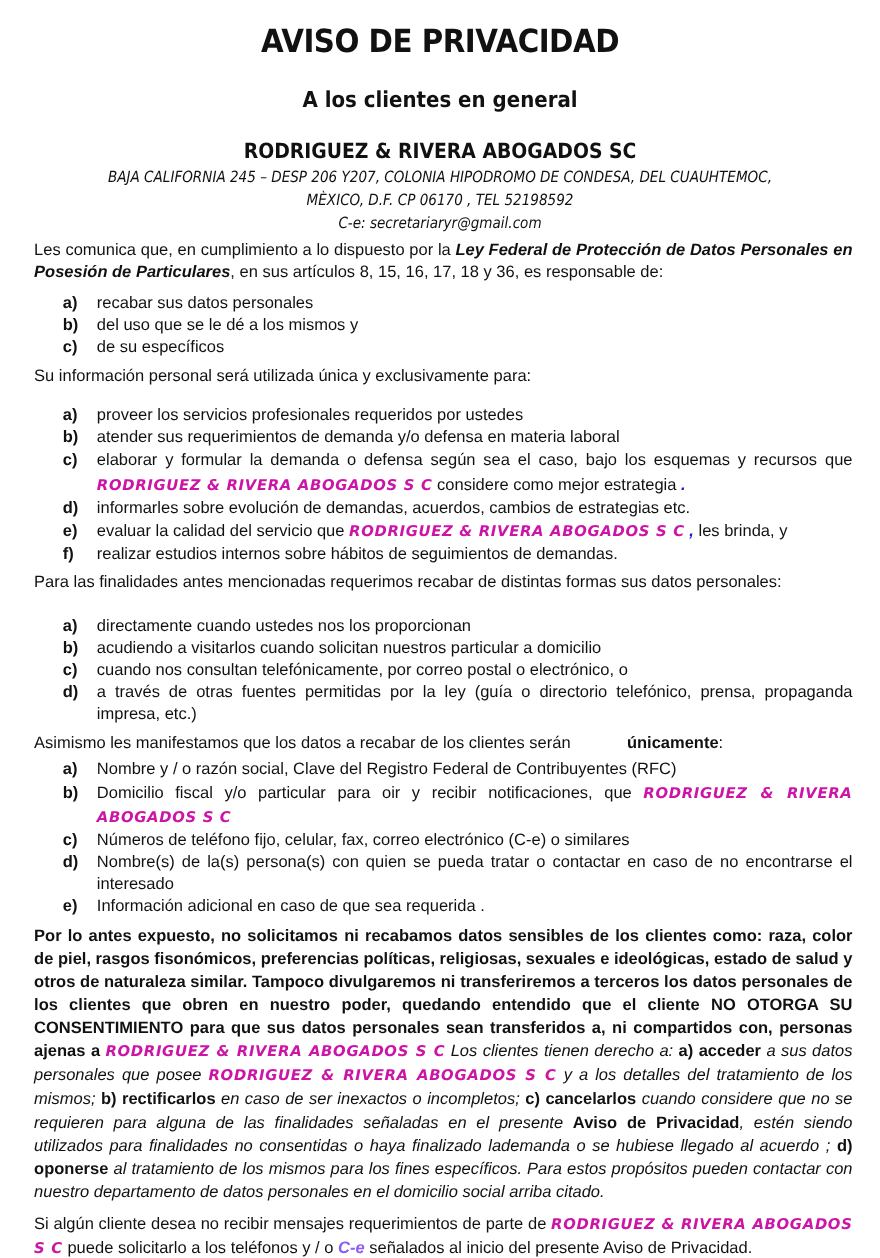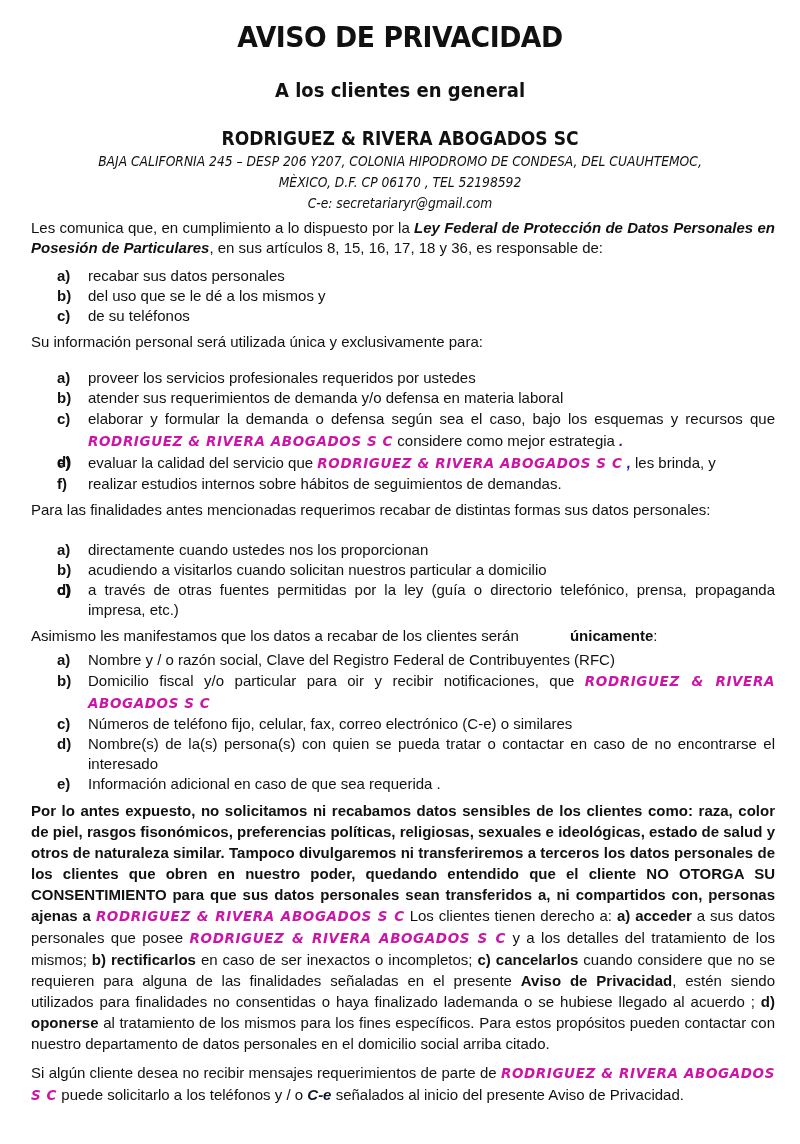--- a/index.html
+++ b/index.html
@@ -39,74 +39,74 @@
   ul.list li { position: relative; padding-left: 31px; text-align: justify; }
   ul.list li .lbl { position: absolute; left: 0; font-weight: bold; }
   .brand {
     color: #cc14a6; font-family: "DejaVu Sans", sans-serif; font-weight: bold;
     font-style: italic; font-size: 13.5px; letter-spacing: 0.6px;
   }
   .blue { color: #1a1ad6; font-weight: bold; font-style: italic; }
   .b { font-weight: bold; margin-left: 47px; }
   .bi { font-weight: bold; font-style: italic; }
   .boldpara { font-weight: bold; }
-  .boldpara .normal { font-weight: normal; }
+  .boldpara .normal { font-weight: normal; font-style: italic; }
 </style>
 </head>
 <body>
 
 <div class="page">
   <div class="title">AVISO DE PRIVACIDAD</div>
   <div class="subtitle">A los clientes en general</div>
   <div class="firm">RODRIGUEZ &amp; RIVERA ABOGADOS SC</div>
   <div class="addr addr1">BAJA CALIFORNIA 245 – DESP 206 Y207, COLONIA HIPODROMO DE CONDESA, DEL CUAUHTEMOC,</div>
   <div class="addr addr2">MÈXICO, D.F. CP 06170 , TEL 52198592</div>
   <div class="addr addr3">C-e: secretariaryr@gmail.com</div>
 
   <div class="body">
 
     <p class="para">
       <span>Les comunica que, en cumplimiento a lo dispuesto por la </span><span class="bi">Ley Federal de Protección de Datos Personales en Posesión de Particulares</span><span>, en sus artículos 8, 15, 16, 17, 18 y 36, es responsable de:</span>
     </p>
     <ul class="list">
       <li><span class="lbl">a)</span><span>recabar sus datos personales</span></li>
       <li><span class="lbl">b)</span><span>del uso que se le dé a los mismos y</span></li>
-      <li><span class="lbl">c)</span><span>de su teléfonos</span></li>
+      <li><span class="lbl">c)</span><span>de su específicos</span></li>
     </ul>
 
     <p class="para" style="margin-bottom:16px">Su información personal será utilizada única y exclusivamente para:</p>
     <ul class="list">
       <li><span class="lbl">a)</span><span>proveer los servicios profesionales  requeridos por ustedes</span></li>
       <li><span class="lbl">b)</span><span>atender sus requerimientos de demanda  y/o defensa  en materia laboral</span></li>
       <li style="line-height:22px"><span class="lbl">c)</span><span>elaborar y formular  la demanda  o defensa según sea el caso, bajo los esquemas y recursos que </span> <span class="brand" style="color: rgb(204, 20, 166);">RODRIGUEZ &amp; RIVERA ABOGADOS S C</span> <span> considere como mejor estrategia</span> <span class="blue" style="color: rgb(26, 26, 214);">.</span></li>
-      <li><span class="lbl">d)</span></li>
+      <li><span class="lbl">d)</span><span>informarles sobre evolución de demandas, acuerdos,  cambios de estrategias etc.</span></li>
       <li style="line-height:22px"><span class="lbl">e)</span><span>evaluar la calidad del servicio que </span><span class="brand" style="color: rgb(204, 20, 166);">RODRIGUEZ &amp; RIVERA ABOGADOS S C</span> <span class="blue" style="color: rgb(26, 26, 214);">,</span><span> les brinda, y</span></li>
       <li><span class="lbl">f)</span><span>realizar estudios internos sobre hábitos de seguimientos de demandas.</span></li>
     </ul>
 
     <p class="para" style="margin-bottom:20px">Para las finalidades antes mencionadas requerimos recabar de distintas formas sus datos personales:</p>
     <ul class="list">
       <li><span class="lbl">a)</span><span>directamente cuando ustedes nos los proporcionan</span></li>
       <li><span class="lbl">b)</span><span>acudiendo a visitarlos cuando solicitan nuestros particular a domicilio</span></li>
-      <li><span class="lbl">c)</span></li>
+      <li><span class="lbl">c)</span><span>cuando nos consultan telefónicamente, por correo postal o electrónico, o</span></li>
       <li><span class="lbl">d)</span><span>a través de otras fuentes permitidas por la ley (guía o directorio telefónico, prensa, propaganda impresa, etc.)</span></li>
     </ul>
 
     <p class="para" style="margin-bottom:4px">
       <span>Asimismo les manifestamos que los datos a recabar de los clientes serán </span><span class="b">únicamente</span><span>:</span>
     </p>
     <ul class="list">
       <li><span class="lbl">a)</span><span>Nombre y / o razón social, Clave del Registro Federal de Contribuyentes (RFC)</span></li>
       <li style="line-height:22px"><span class="lbl">b)</span><span>Domicilio fiscal  y/o particular para oir y recibir notificaciones, que </span> <span class="brand" style="color: rgb(204, 20, 166);">RODRIGUEZ &amp; RIVERA ABOGADOS S C</span></li>
       <li><span class="lbl">c)</span><span>Números de teléfono fijo, celular, fax, correo electrónico (C-e) o similares</span></li>
       <li><span class="lbl">d)</span><span>Nombre(s) de la(s) persona(s) con quien se pueda tratar o contactar en caso de no encontrarse el interesado</span></li>
       <li><span class="lbl">e)</span><span>Información adicional en caso de que sea requerida .</span></li>
     </ul>
 
     <p class="para boldpara" style="line-height:21px">
       <span>Por lo antes expuesto, no solicitamos ni recabamos datos sensibles de los clientes como: raza, color de piel, rasgos fisonómicos, preferencias políticas, religiosas, sexuales e ideológicas, estado de salud y otros de naturaleza similar. Tampoco divulgaremos ni transferiremos a terceros los datos personales de los clientes que obren en nuestro poder, quedando entendido que el cliente NO OTORGA SU CONSENTIMIENTO para que sus datos personales sean transferidos a, ni compartidos con, personas ajenas a </span><span class="brand" style="color: rgb(204, 20, 166);">RODRIGUEZ &amp; RIVERA ABOGADOS S C</span><span class="normal">  Los clientes tienen derecho a: </span><span>a) acceder</span><span class="normal"> a sus datos personales que posee </span><span class="brand" style="color: rgb(204, 20, 166);">RODRIGUEZ &amp; RIVERA ABOGADOS S C</span><span class="normal"> y a los detalles del tratamiento de los mismos; </span><span>b) rectificarlos</span><span class="normal"> en caso de ser inexactos o incompletos; </span><span>c) cancelarlos</span><span class="normal"> cuando considere que no se requieren para alguna de las finalidades señaladas en el presente </span><span>Aviso de Privacidad</span><span class="normal">,  estén siendo utilizados para finalidades no consentidas o haya finalizado lademanda o se hubiese llegado al acuerdo ; </span><span>d) oponerse</span><span class="normal"> al tratamiento de los mismos para los fines específicos. Para estos propósitos pueden contactar con nuestro departamento de datos personales en el domicilio social arriba  citado.</span>
     </p>
 
     <p class="para" style="line-height:22px">
-      <span>Si algún cliente desea no recibir mensajes requerimientos de parte de </span><span class="brand" style="color: rgb(204, 20, 166);">RODRIGUEZ &amp; RIVERA ABOGADOS S C</span><span>  puede solicitarlo a los teléfonos y / o  </span><span class="blue" style="color: #0f172a;">C-e</span><span> señalados al inicio del presente Aviso de Privacidad.</span>
+      <span>Si algún cliente desea no recibir mensajes requerimientos de parte de </span><span class="brand" style="color: rgb(204, 20, 166);">RODRIGUEZ &amp; RIVERA ABOGADOS S C</span><span>  puede solicitarlo a los teléfonos y / o  </span><span class="blue" style="color: #8b5cf6;">C-e</span><span> señalados al inicio del presente Aviso de Privacidad.</span>
     </p>
   </div>
 </div>
 
 </body></html>

